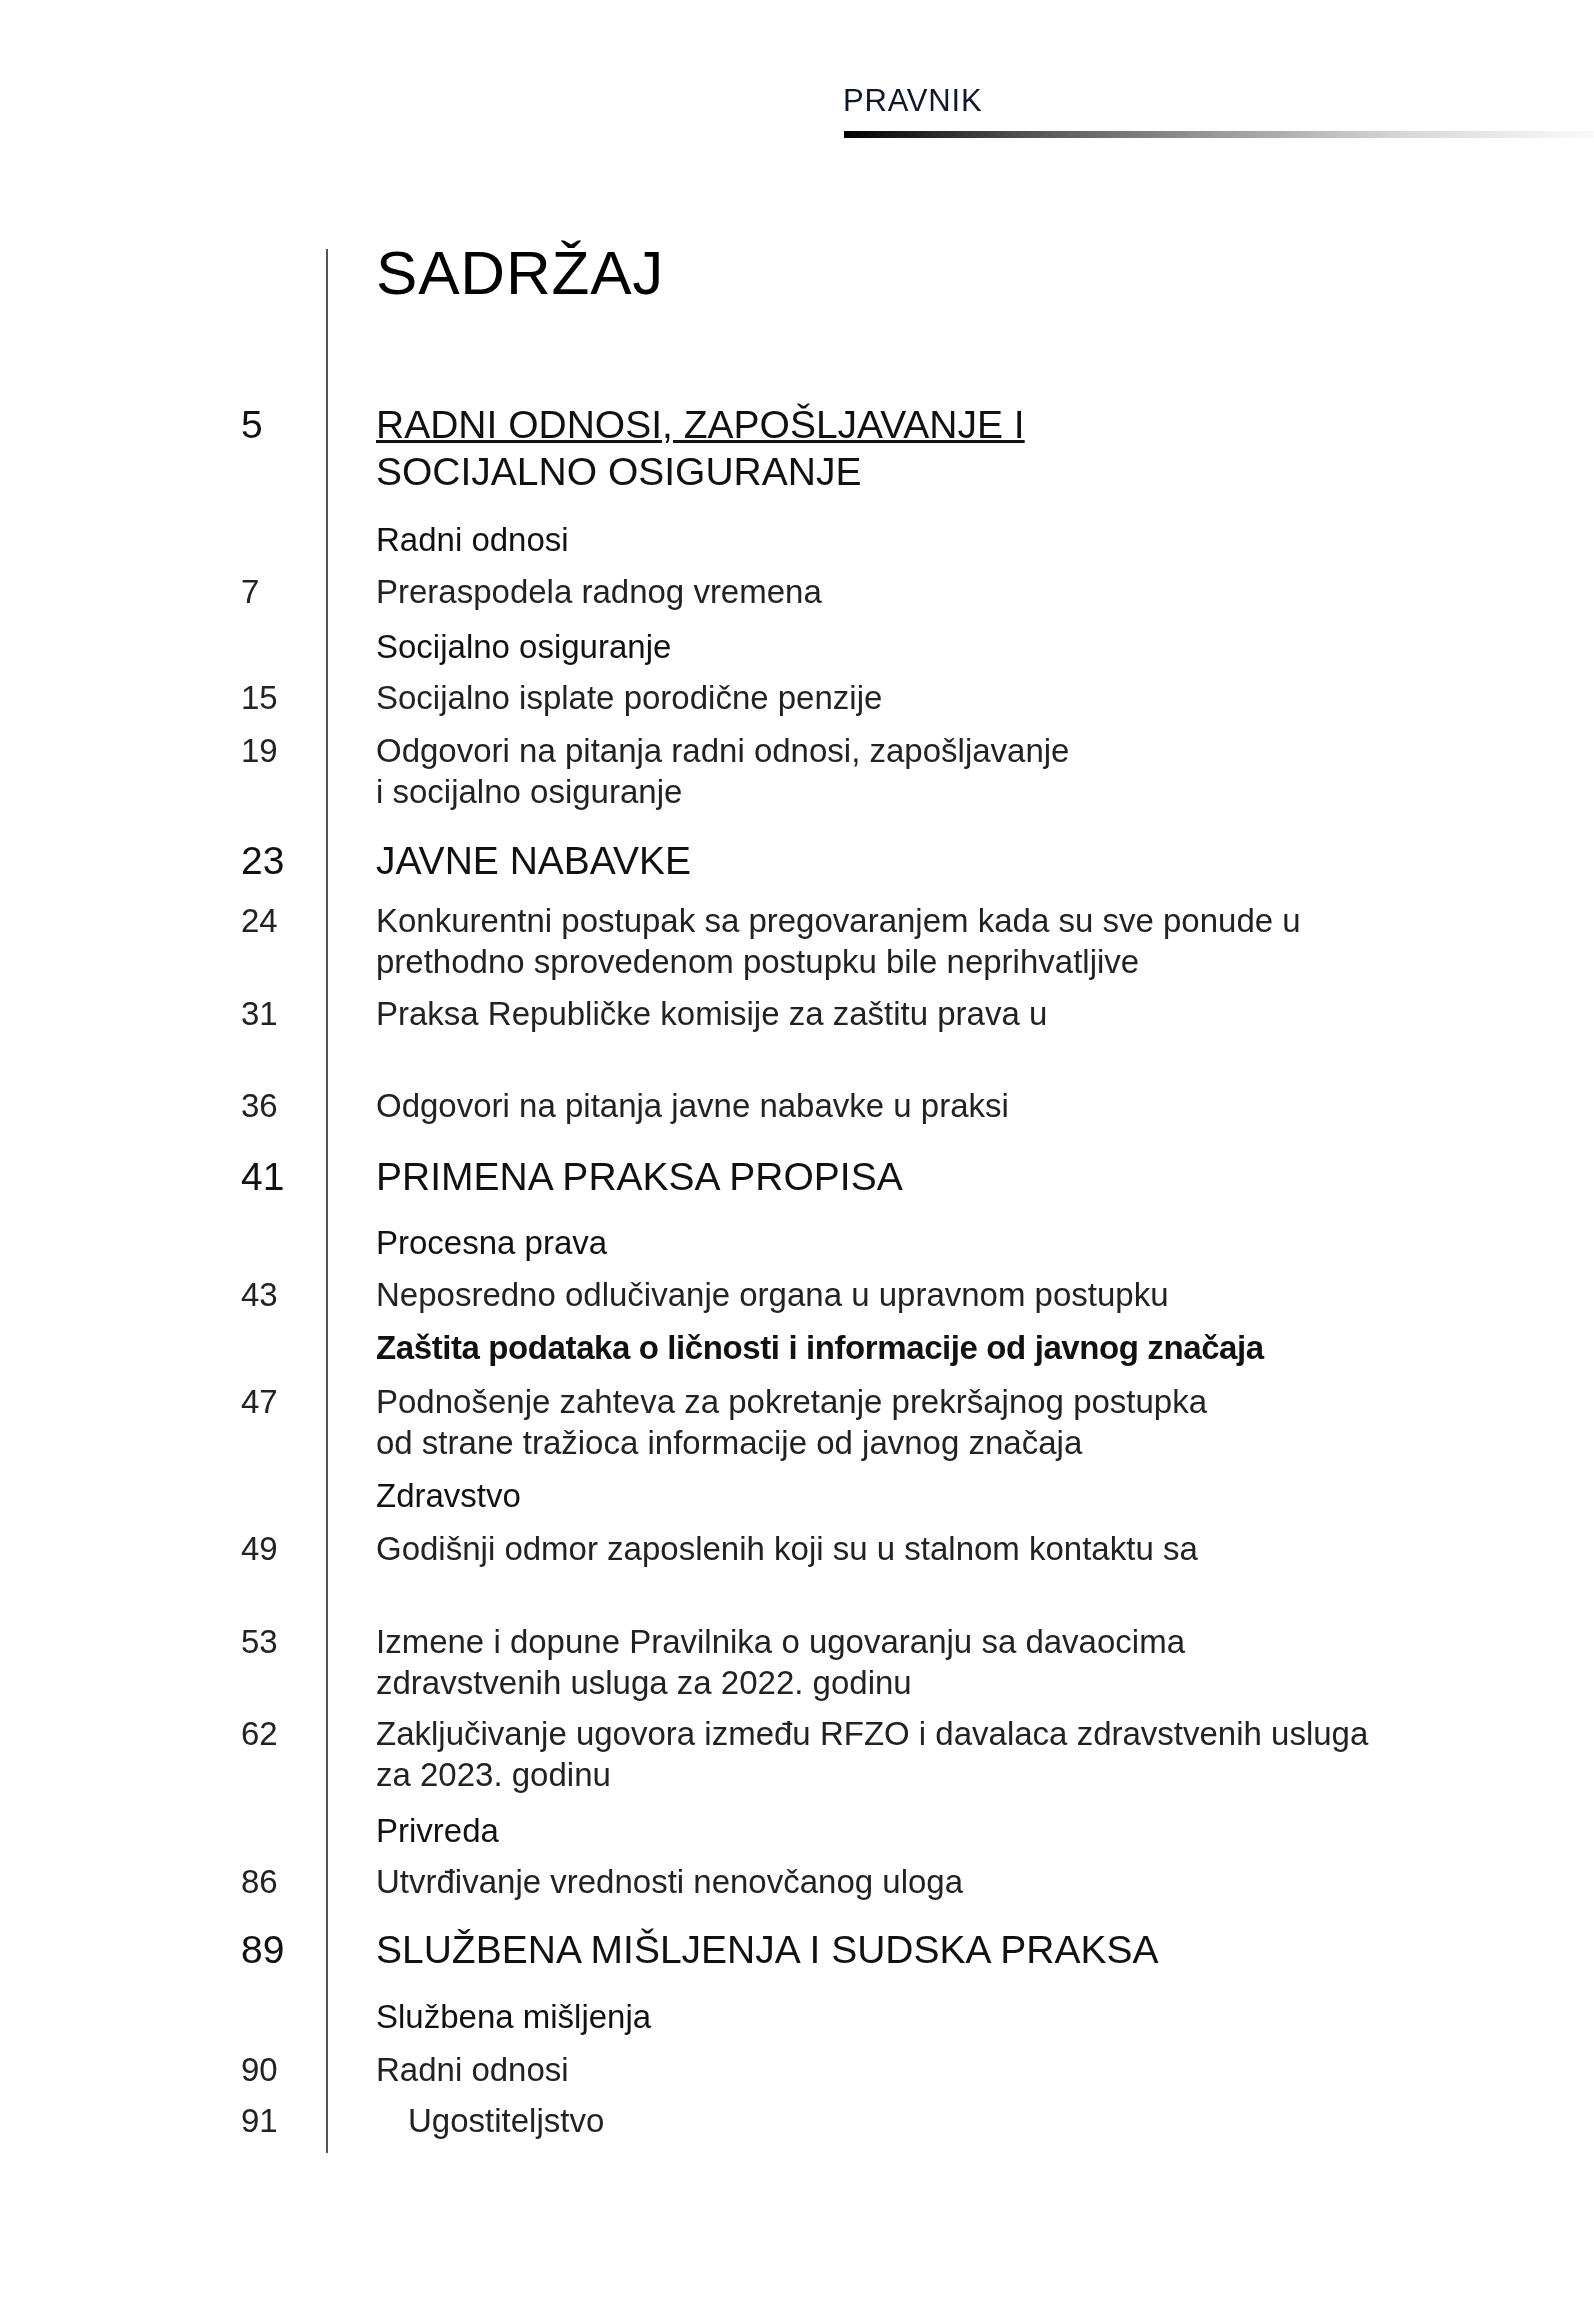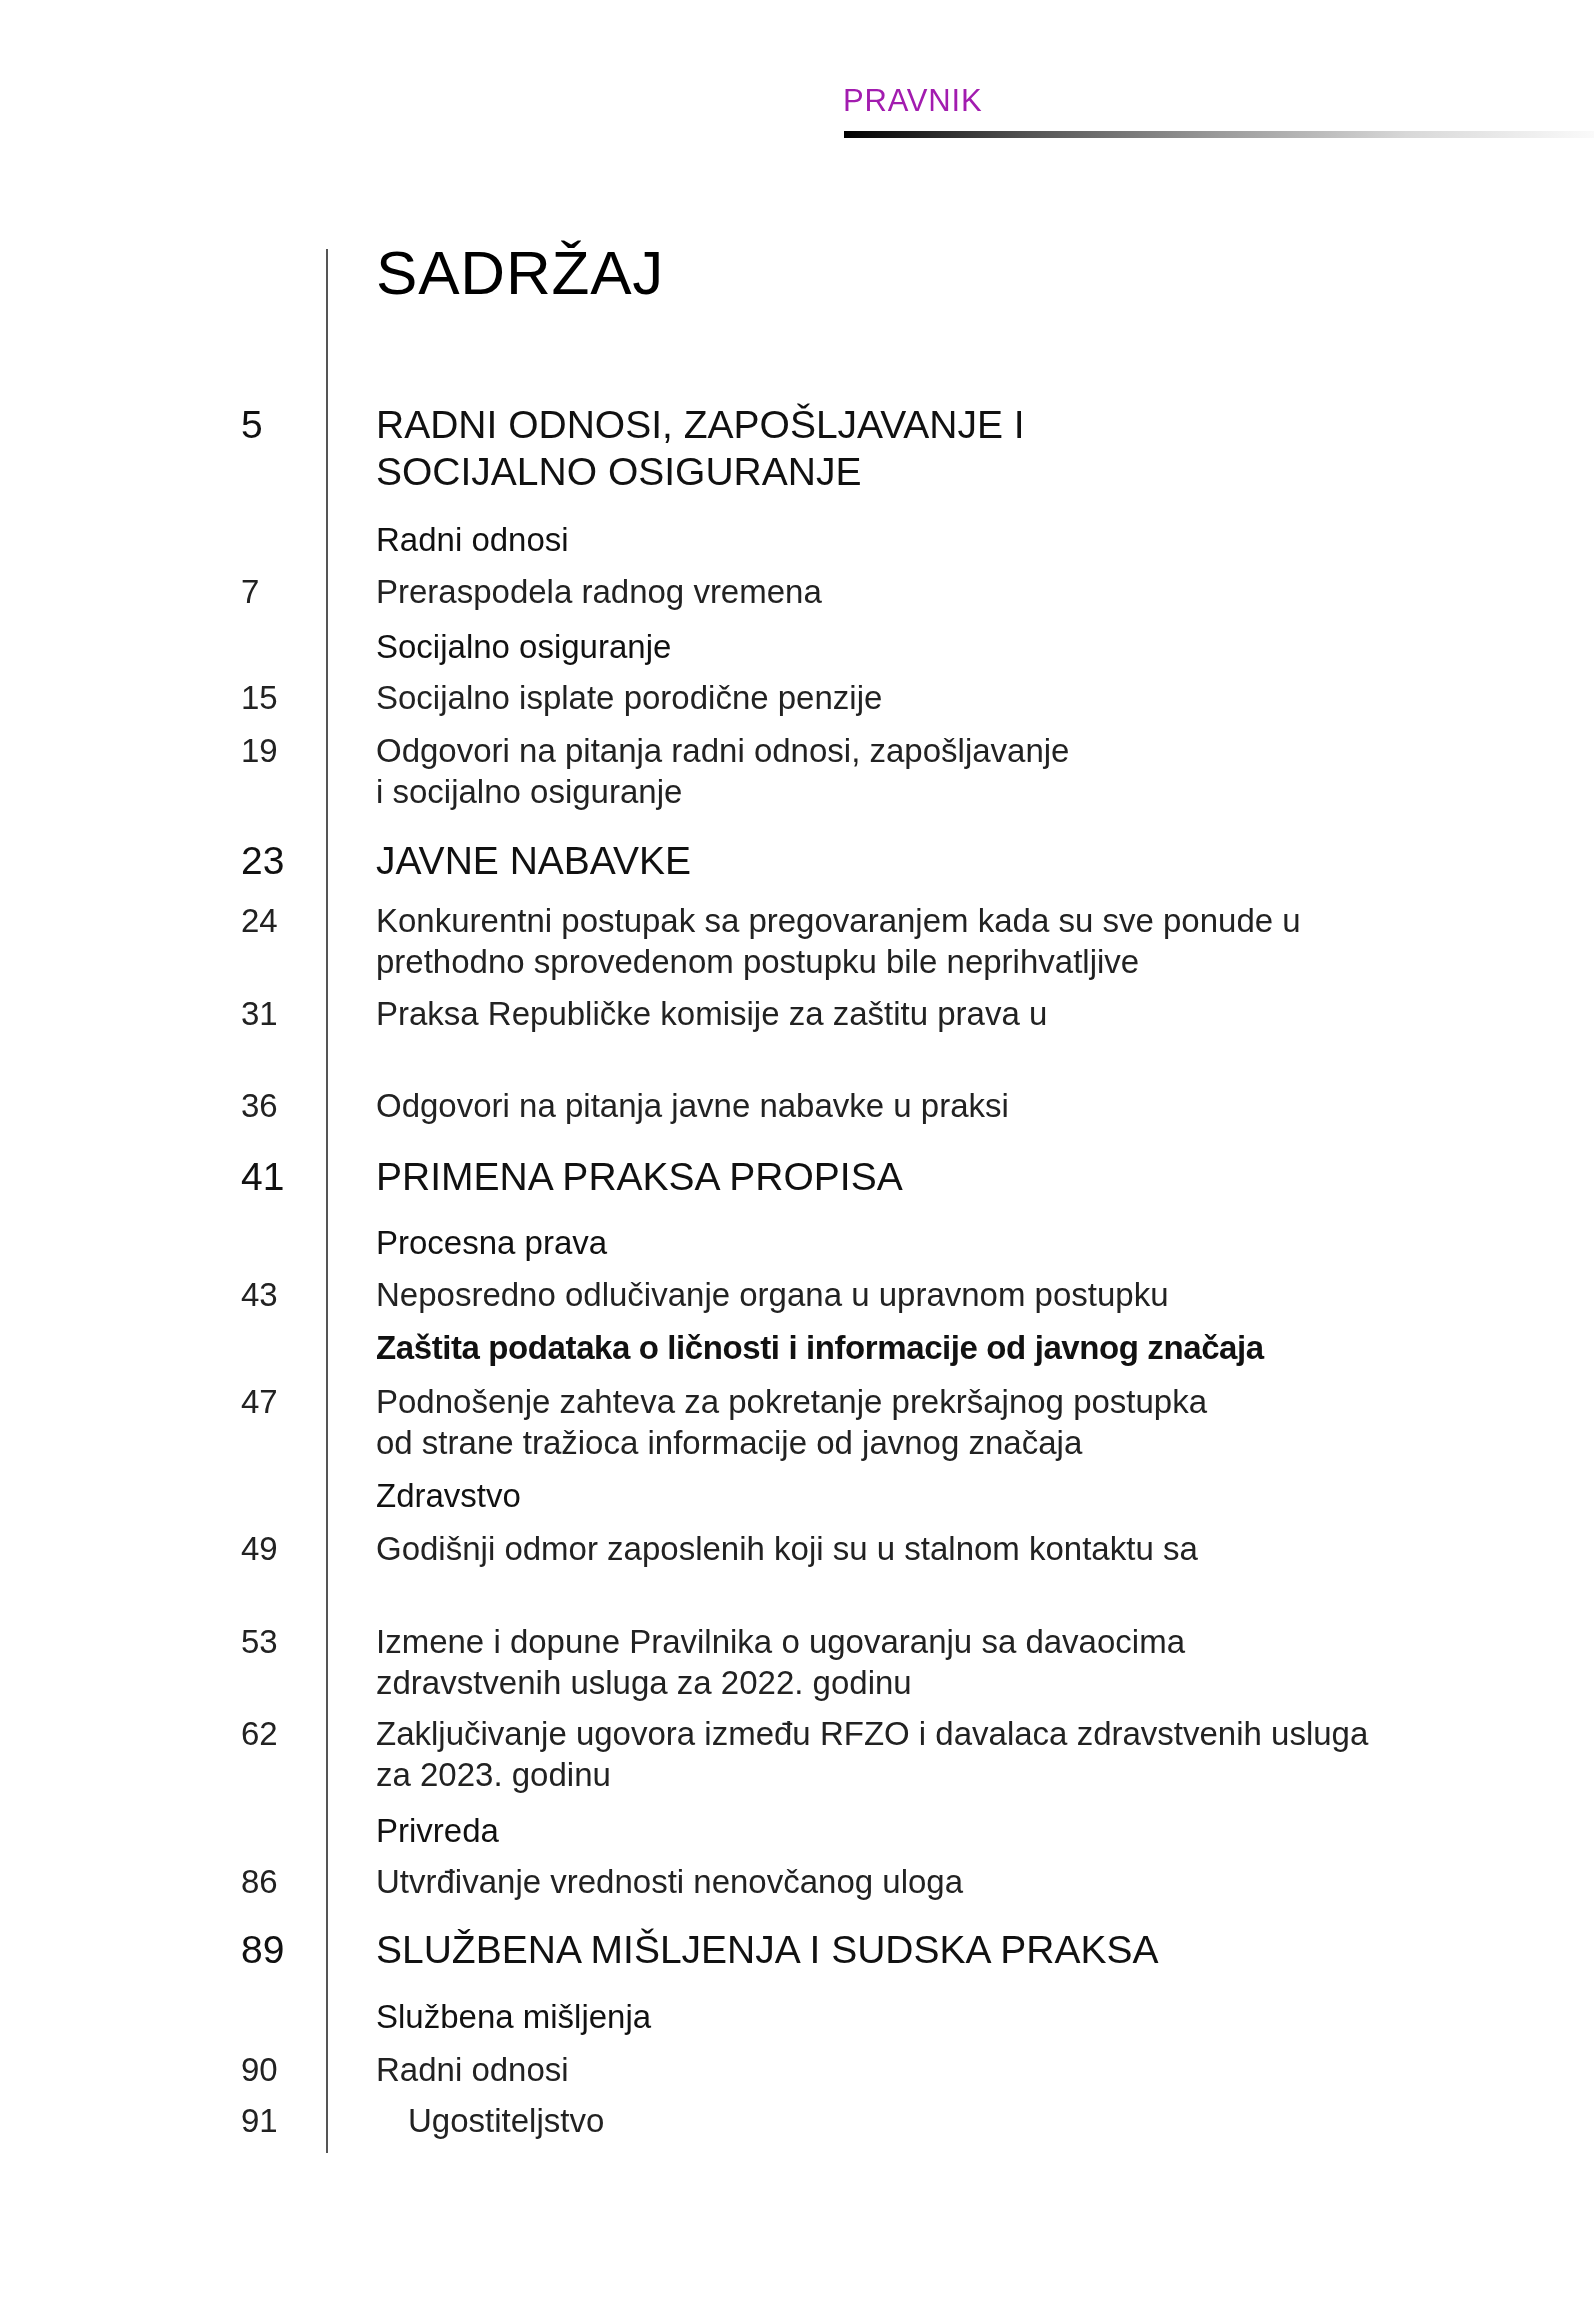--- a/index.html
+++ b/index.html
@@ -1,19 +1,19 @@
 <!DOCTYPE html>
 <html style="font-size:13px"><head>
 <meta charset="utf-8">
 <style>
   html, body { margin: 0; padding: 0; background: #ffffff; }
   body { width: 1594px; height: 2319px; position: relative; overflow: hidden;
          font-family: "Liberation Sans", "DejaVu Sans", sans-serif; color: #111; }
   .header-title { position: absolute; left: 843px; top: 83px; font-size: 31px;
-                  letter-spacing: 0.8px; color: #a21caf; font-weight: 400; }
+                  letter-spacing: 0.8px; color: #0f172a; font-weight: 400; }
   .header-rule { position: absolute; left: 844px; top: 131px; width: 750px; height: 6.5px;
                  background: linear-gradient(to right, #000 0%, #555 25%, #9a9a9a 50%, #d8d8d8 75%, #fafafa 100%); }
   .vrule { position: absolute; left: 326px; top: 249px; width: 1.6px; height: 1904px; background: #555; }
   .title { position: absolute; left: 376px; top: 237px; font-size: 62px; font-weight: 400; color: #000;
            letter-spacing: 0.8px; }
   .row { position: absolute; left: 0; width: 1594px; }
   .pg { position: absolute; left: 241px; color: #222; }
   .txt { position: absolute; left: 376px; color: #222; }
   .sec .pg, .sec .txt { font-size: 39px; color: #111; line-height: 47px; }
   .sub .txt { font-size: 33px; color: #111; line-height: 41px; font-weight: 400; }
@@ -27,21 +27,21 @@
 <div class="header-rule"></div>
 
 <div class="vrule"></div>
 
 <h1 class="title" style="margin:0;">SADRŽAJ</h1>
 
 <div id="toc">
     <div class="row sec" style="top: 401px;">
       <span class="pg">5</span>
       <span class="txt">
-        <div style="white-space: nowrap;">RADNI ODNOSI, ZAPOŠLJAVANJE I</div>
+        <div style="white-space: nowrap; text-decoration: underline;">RADNI ODNOSI, ZAPOŠLJAVANJE I</div>
         <div style="white-space: nowrap;">SOCIJALNO OSIGURANJE</div>
       </span>
     </div>
     <div class="row sub" style="top: 519px;">
       <span class="txt">
         <div style="white-space: nowrap;">Radni odnosi</div>
       </span>
     </div>
     <div class="row ent" style="top: 571px;">
       <span class="pg">7</span>

